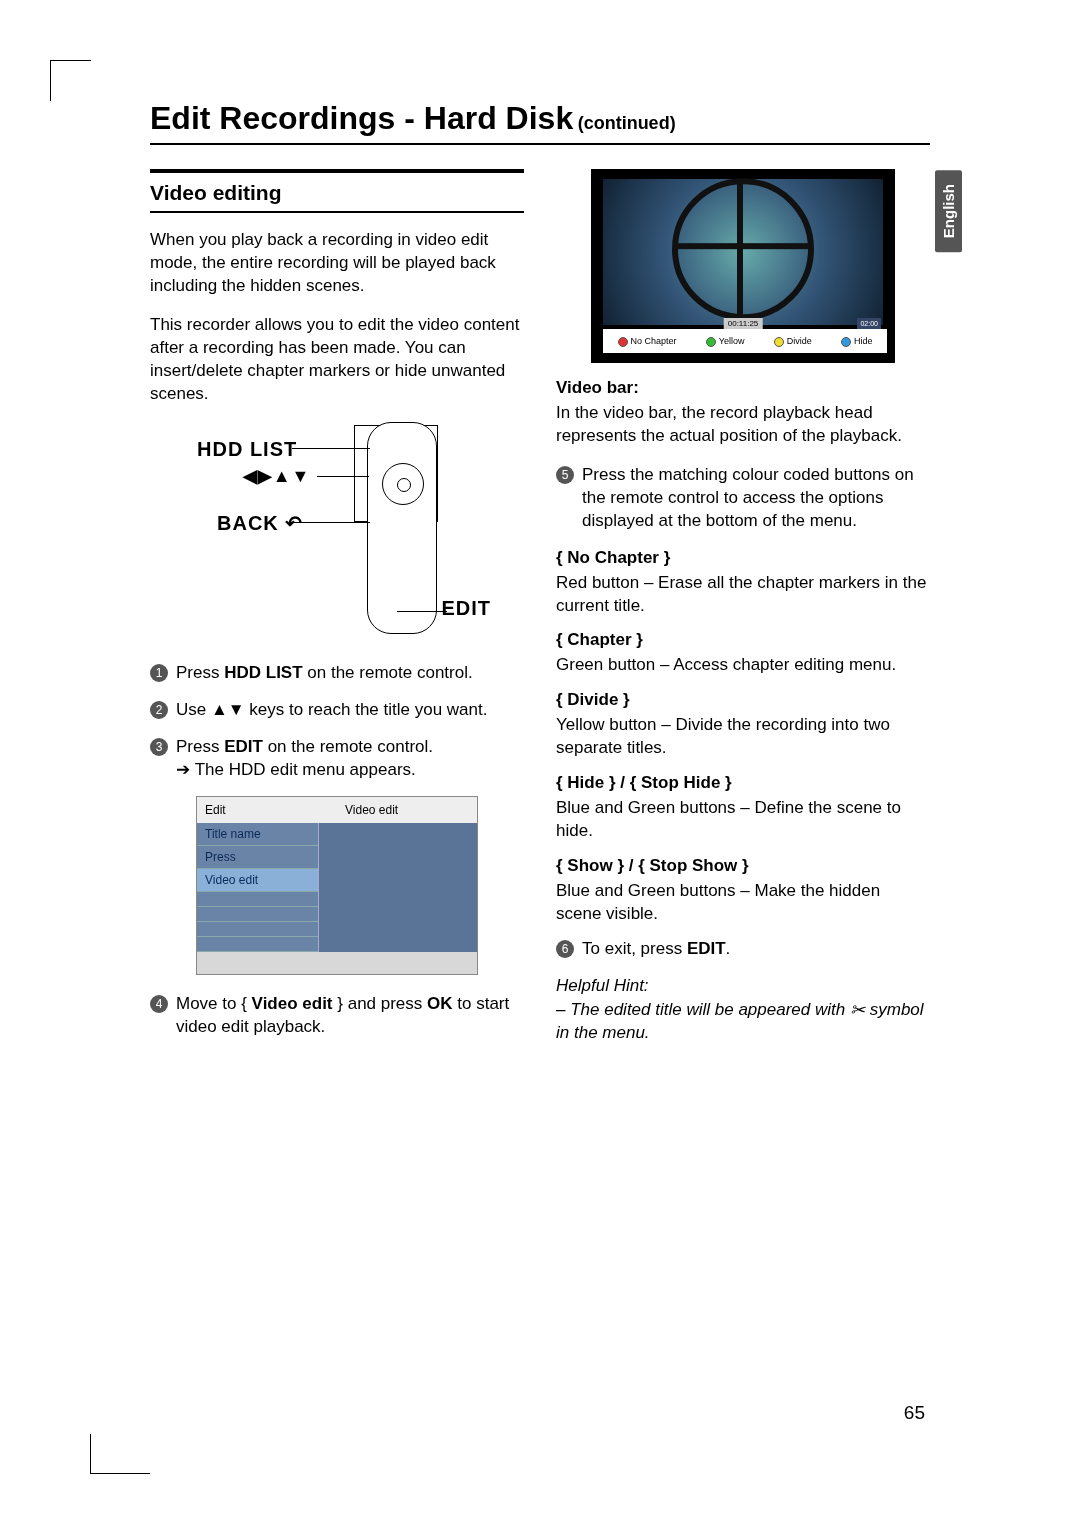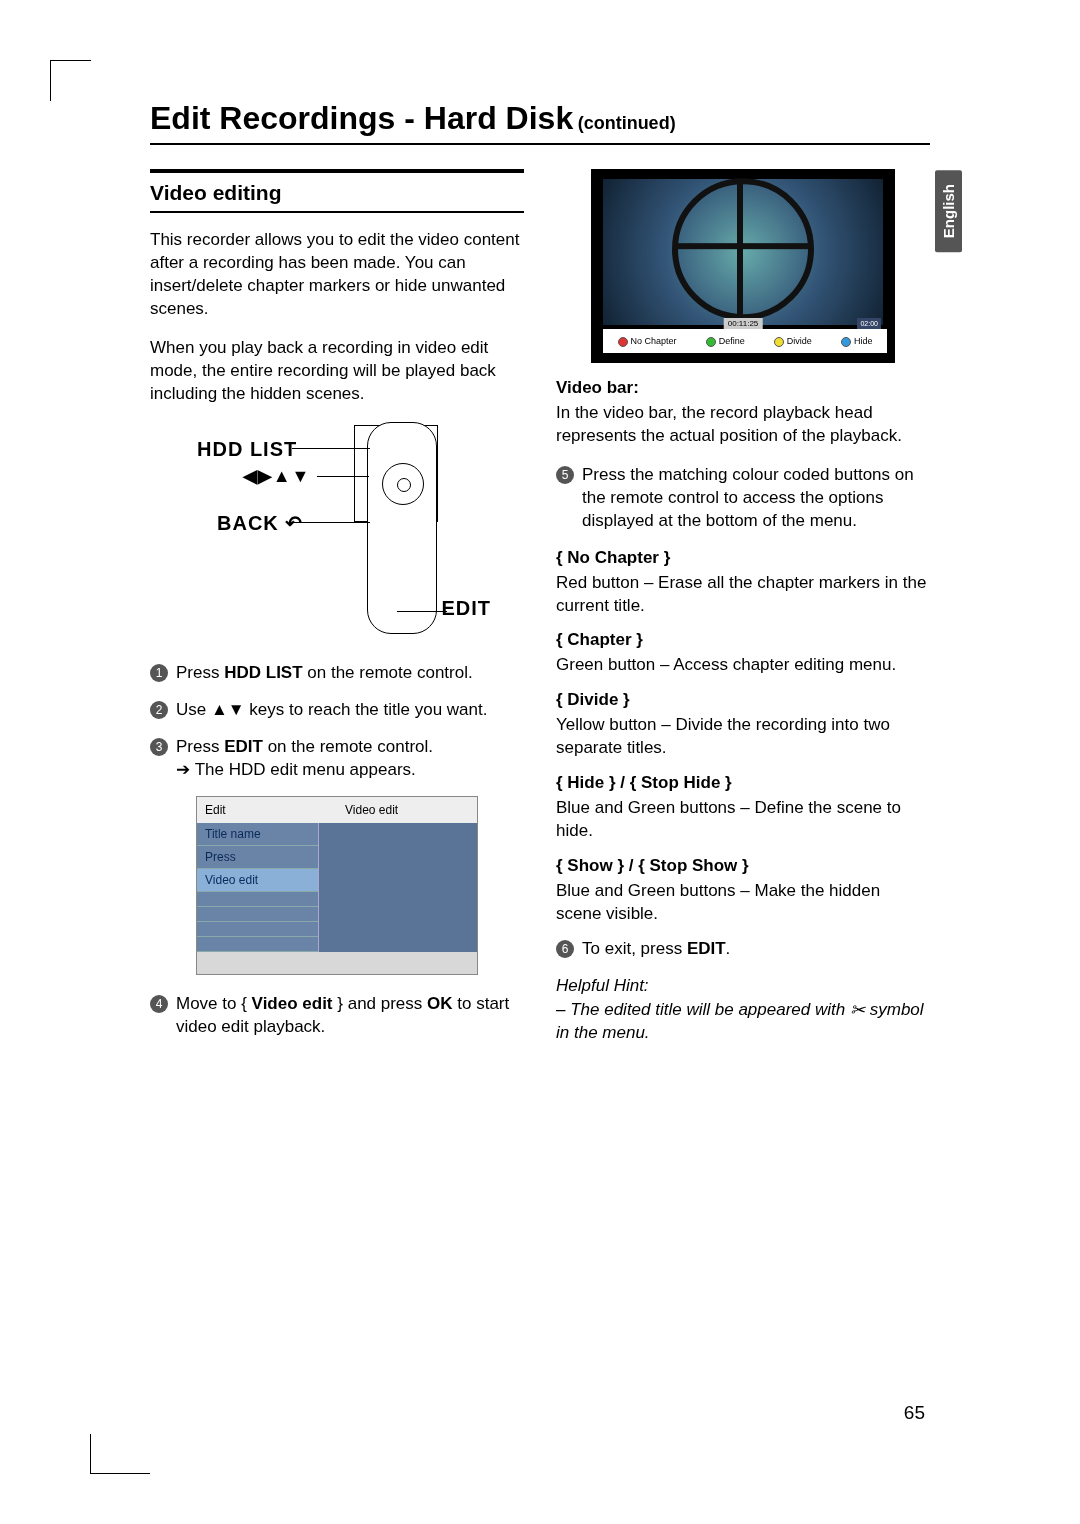--- a/index.html
+++ b/index.html
@@ -123,22 +123,22 @@
 
   <div class="title-block">
     <span class="title">Edit Recordings - Hard Disk</span>
     <span class="continued">(continued)</span>
   </div>
 
   <div class="columns">
 
     <div class="col">
       <div class="section-head">Video editing</div>
+      <p>When you play back a recording in video edit mode, the entire recording will be played back including the hidden scenes.</p>
       <p>This recorder allows you to edit the video content after a recording has been made. You can insert/delete chapter markers or hide unwanted scenes.</p>
-      <p>When you play back a recording in video edit mode, the entire recording will be played back including the hidden scenes.</p>
 
       <div class="remote-diagram">
         <div class="remote-frame"></div>
         <div class="remote-body">
           <div class="dpad"></div>
         </div>
         <div class="rc-label rc-hdd">HDD LIST</div>
         <div class="rc-label rc-arrows">◀▶▲▼</div>
         <div class="rc-label rc-back">BACK ↶</div>
         <div class="rc-label rc-edit">EDIT</div>
@@ -200,21 +200,21 @@
 
       <div class="video-shot">
         <div class="video-inner">
             <div class="wheel"></div>
           </div>
         <div class="marker">▽</div>
         <div class="timecode">00:11:25</div>
         <div class="timecode-end">02:00</div>
         <div class="video-bar">
           <span><span class="dot r"></span><span>No Chapter</span></span>
-          <span><span class="dot g"></span><span>Define</span></span>
+          <span><span class="dot g"></span><span>Yellow</span></span>
           <span><span class="dot y"></span><span>Divide</span></span>
           <span><span class="dot b"></span><span>Hide</span></span>
         </div>
       </div>
 
       <div class="subhead">Video bar:</div>
       <p>In the video bar, the record playback head represents the actual position of the playback.</p>
 
       <div class="step">
         <span class="step-num">5</span>

